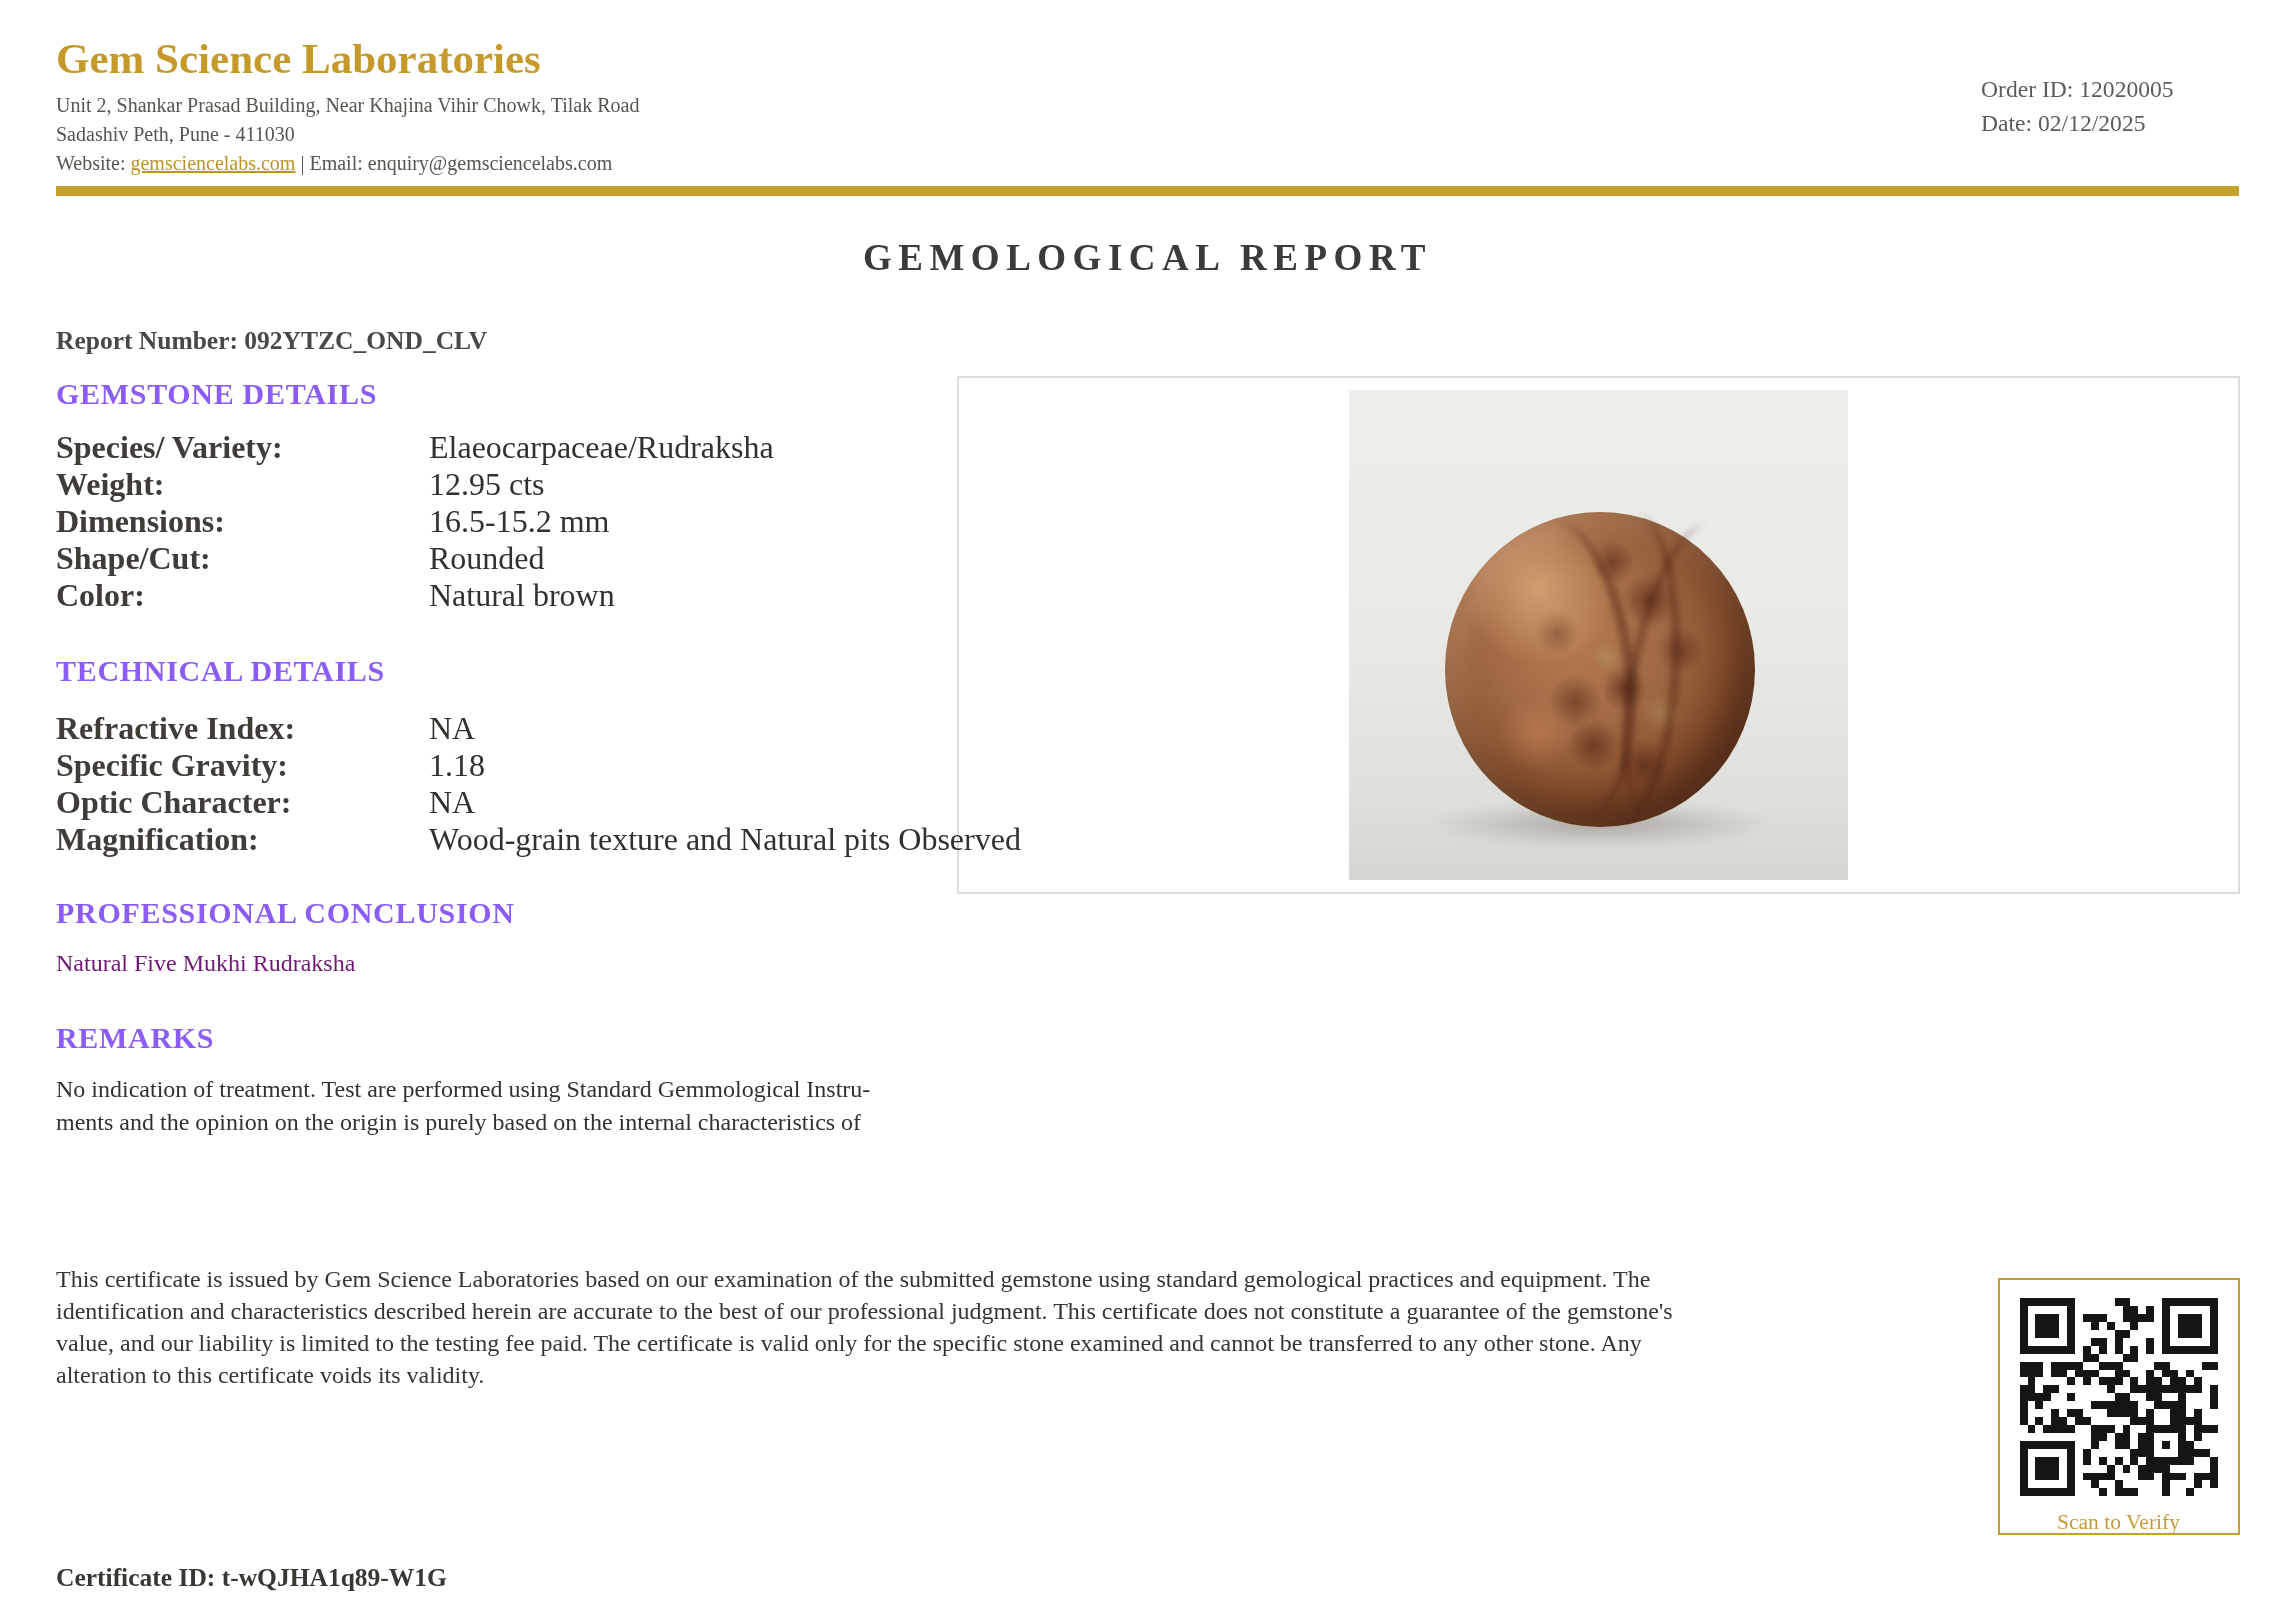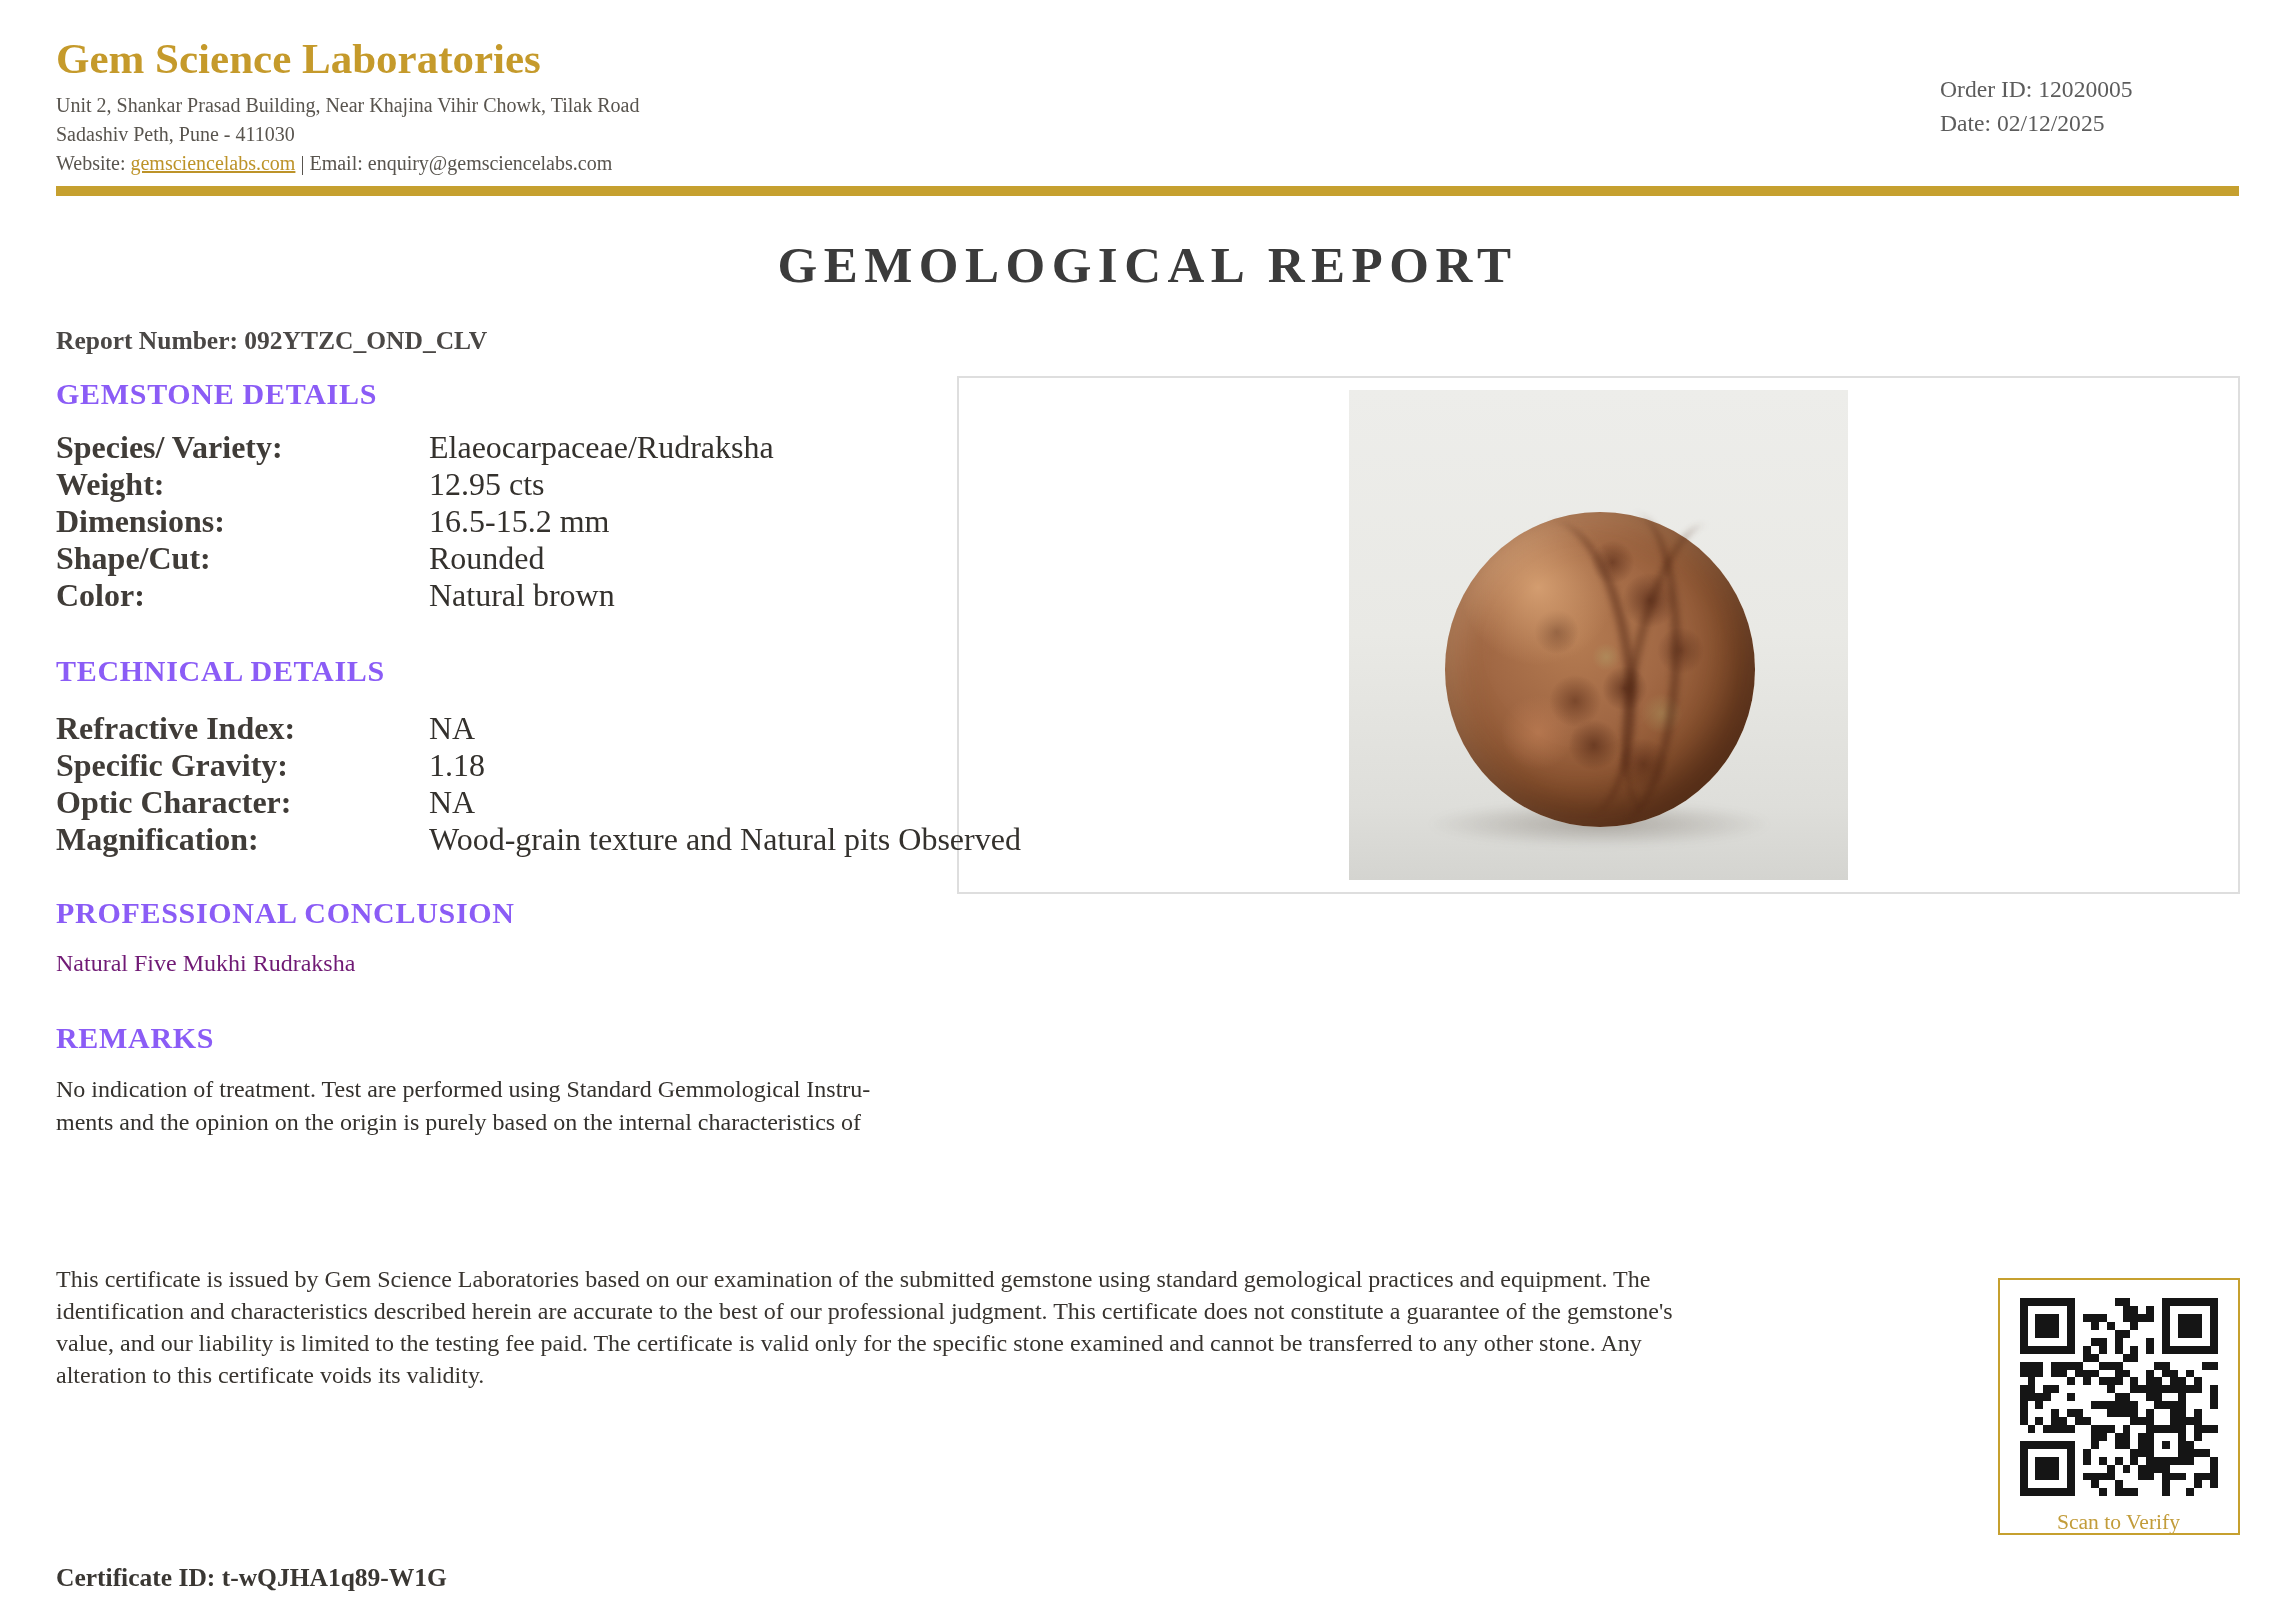--- a/index.html
+++ b/index.html
@@ -5,26 +5,26 @@
   html,body{margin:0;padding:0;background:#ffffff;}
   body{font-family:"Liberation Serif","DejaVu Serif",serif;-webkit-font-smoothing:antialiased;}
   .page{position:relative;width:2295px;height:1623px;background:#ffffff;overflow:hidden;}
 
   
   .header-left{position:absolute;left:56px;top:35px;}
   .lab-name{font-size:43px;font-weight:bold;color:#C59A2B;line-height:48px;margin:0;}
   .address{margin-top:7.9px;font-size:20px;color:#58544E;line-height:29px;}
   .website-line{font-size:20px;color:#58544E;line-height:29px;}
   .website-link{color:#BD9329;text-decoration:underline;text-decoration-color:#BD9329;cursor:pointer;}
-  .header-right{position:absolute;left:1940px;top:72px;font-size:23.6px;color:#5C5C5C;line-height:34px;text-align:left;}
+  .header-right{position:absolute;left:1981px;top:72px;font-size:23.6px;color:#5C5C5C;line-height:34px;text-align:left;}
   .gold-bar{position:absolute;left:56px;top:186px;width:2183px;height:9.8px;background:#C6A02F;}
 
   
   .report-title{position:absolute;left:0;top:236px;width:2295px;text-align:center;
-    font-size:51px;font-weight:bold;letter-spacing:6.5px;color:#3B3B3B;}
+    font-size:37px;font-weight:bold;letter-spacing:6.5px;color:#3B3B3B;}
   .report-number{position:absolute;left:56px;top:326px;font-size:25.5px;font-weight:bold;color:#4A4745;}
 
   
   .section-heading{font-size:30px;font-weight:bold;color:#8b5cf6;letter-spacing:0.7px;}
   .g-heading{position:absolute;left:56px;top:377px;}
   .g-rows{position:absolute;left:56px;top:429px;}
   .t-heading{position:absolute;left:56px;top:654px;}
   .t-rows{position:absolute;left:56px;top:710px;}
   .detail-row{height:37px;font-size:32px;color:#34312D;white-space:nowrap;}
   .detail-label{display:inline-block;width:373px;font-weight:bold;color:#403C38;}

